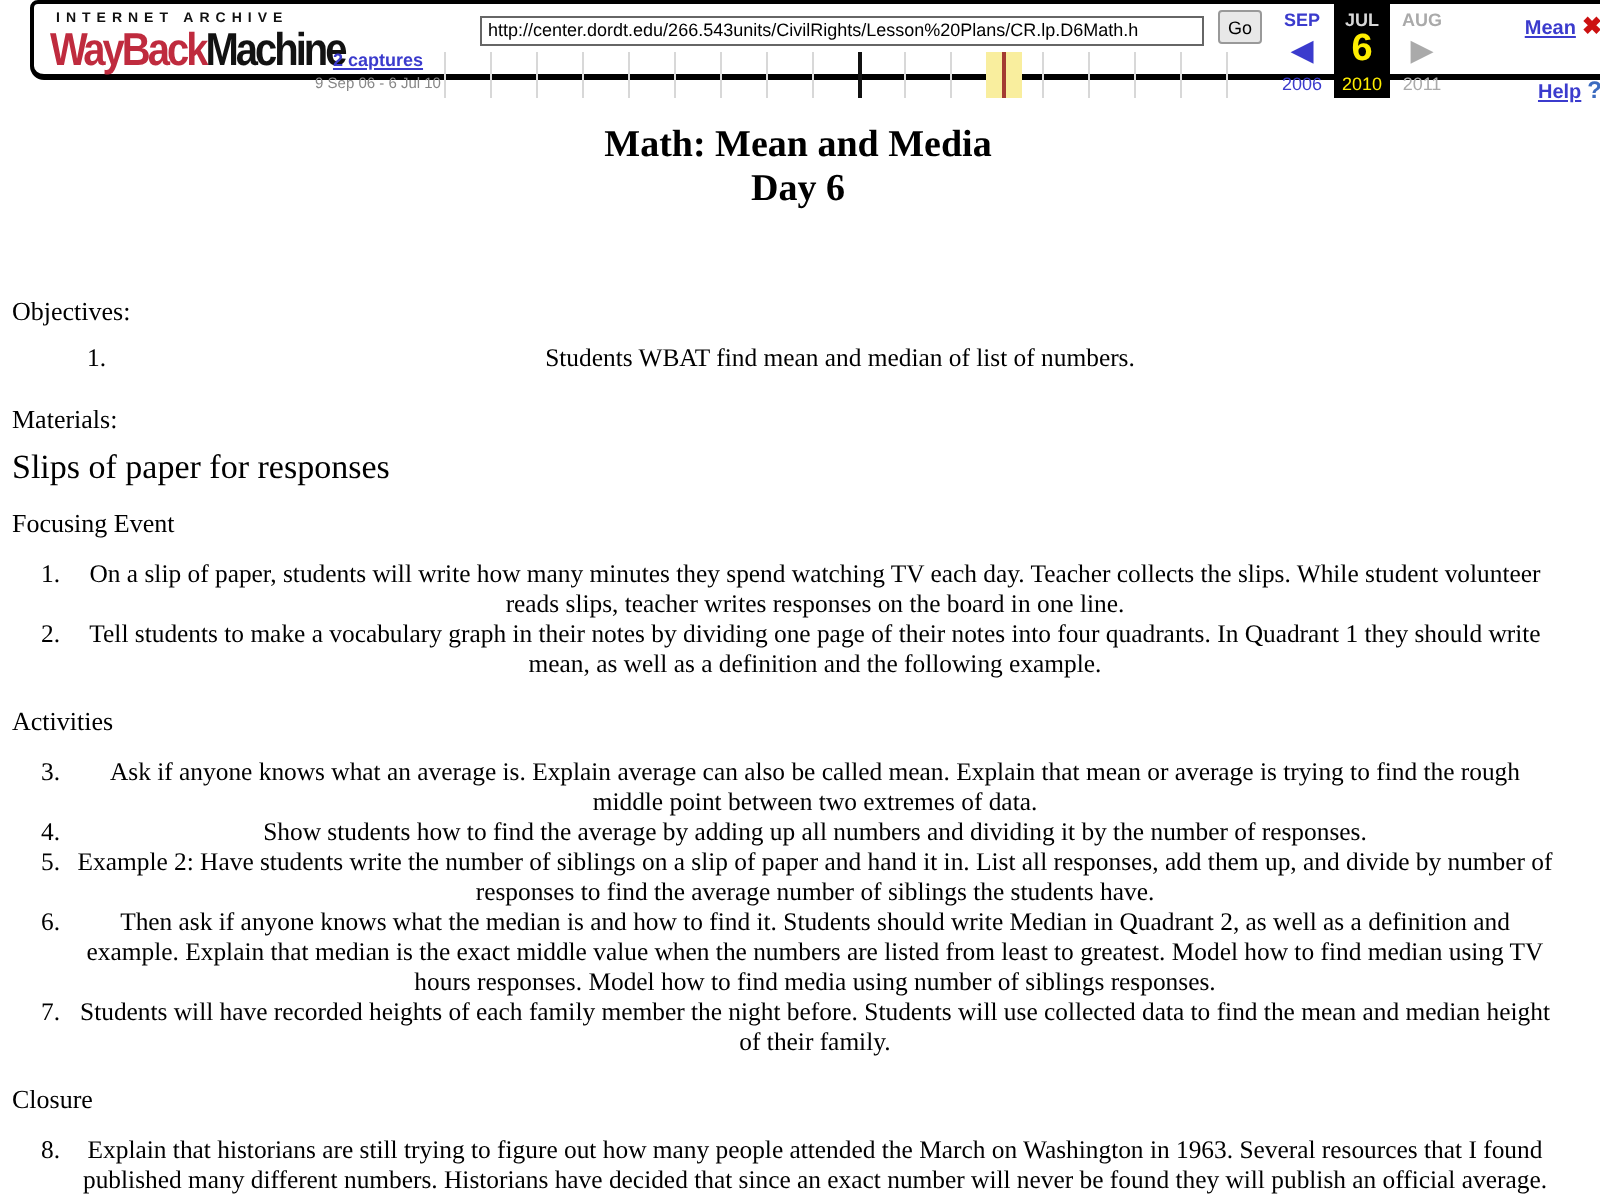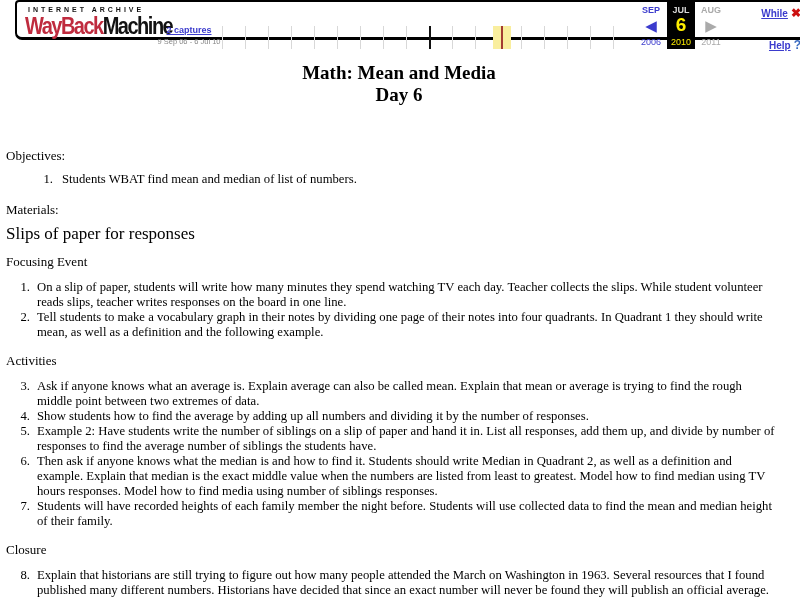--- a/index.html
+++ b/index.html
@@ -63,38 +63,42 @@
          padding:12px 8px 0 6px; overflow:hidden; }
   .doc-title { text-align:center; font-size:19px; font-weight:bold; line-height:22px; }
   .sec-h { font-size:13px; font-weight:normal; line-height:15px; margin:13px 0 0 0; }
   .sec-h.objectives { margin-top:42px; }
   .sec-h.materials { margin-top:15px; }
   .plain-line { font-size:17px; line-height:15px; margin-top:9px; }
   .num-list { margin-top:11px; font-size:12.7px; line-height:15px; }
   .num-list.tight { margin-top:9px; }
   .li { display:flex; }
   .li .num { flex:0 0 31px; text-align:right; padding-right:7px; }
-  .li .txt { flex:1; padding-right:14px; }
+  .li .txt { flex:1; padding-right:14px;text-align:center; }
   .num-list.deep .num { flex:0 0 56px; padding-right:9px; }
 </style>
 </head>
 <body>
 
 <div class="wb-toolbar">
 
   <div class="wb-logo">
     <div class="wb-logo-top">INTERNET ARCHIVE</div>
     <div class="wb-logo-brand"><span class="wb-logo-red">WayBack</span><span class="wb-logo-black">Machine</span></div>
   </div>
 
   <div class="wb-captures">
     <a class="wb-captures-link">2 captures</a>
     <div class="wb-captures-range">9 Sep 06 - 6 Jul 10</div>
   </div>
 
+  <div class="wb-urlrow">
+    <input class="wb-url-input" type="text" value="http://center.dordt.edu/266.543units/CivilRights/Lesson%20Plans/CR.lp.D6Math.h" style="">
+    <button class="wb-go-btn">Go</button>
+  </div>
 
   <div class="wb-timeline">
     <div class="wb-marker-black"></div>
     <div class="wb-highlight"></div>
     <div class="wb-marker-red"></div>
   </div>
 
   <div class="wb-nav">
     <div class="wb-nav-col">
       <div class="wb-nav-month blue">SEP</div>
@@ -107,21 +111,21 @@
       <div class="wb-nav-year">2010</div>
     </div>
     <div class="wb-nav-col">
       <div class="wb-nav-month graytxt">AUG</div>
       <div class="wb-nav-mid graytxt">▶</div>
       <div class="wb-nav-year graytxt">2011</div>
     </div>
   </div>
 
   <div class="wb-close">
-    <a>While</a><span class="wb-close-x">✖</span>
+    <a>Mean</a><span class="wb-close-x">✖</span>
   </div>
   <div class="wb-help">
     <a>Help</a><span class="wb-help-q">?</span>
   </div>
 </div>
 
 <div class="doc">
 
   <div class="doc-title">
     <div>Math: Mean and Media</div>

